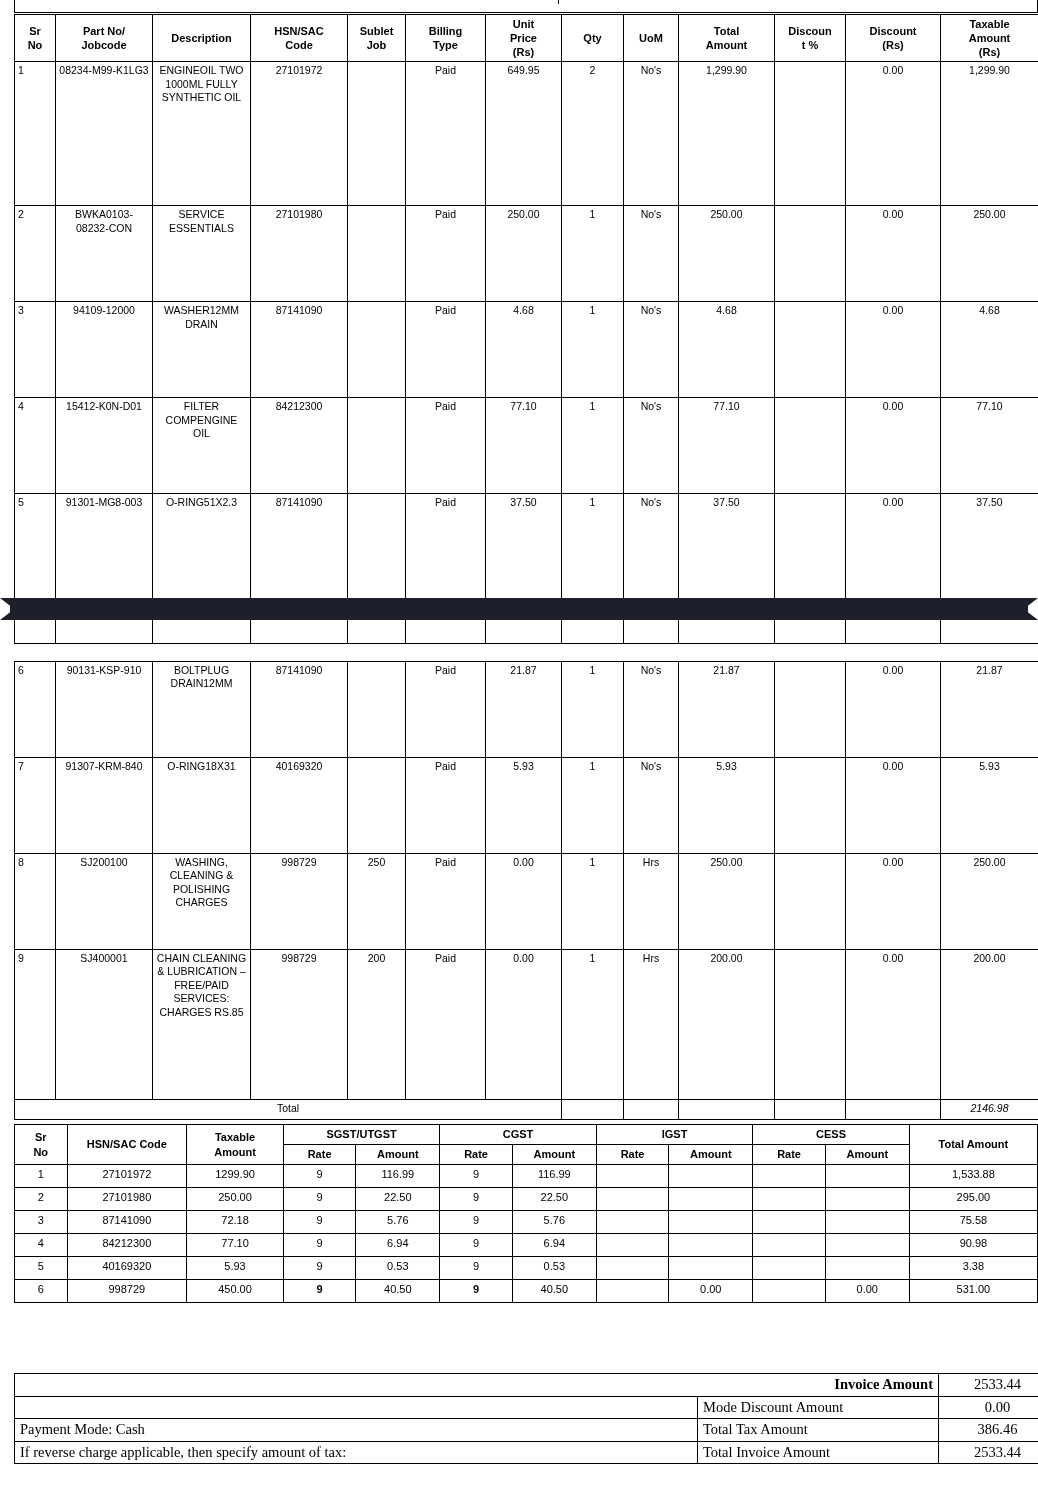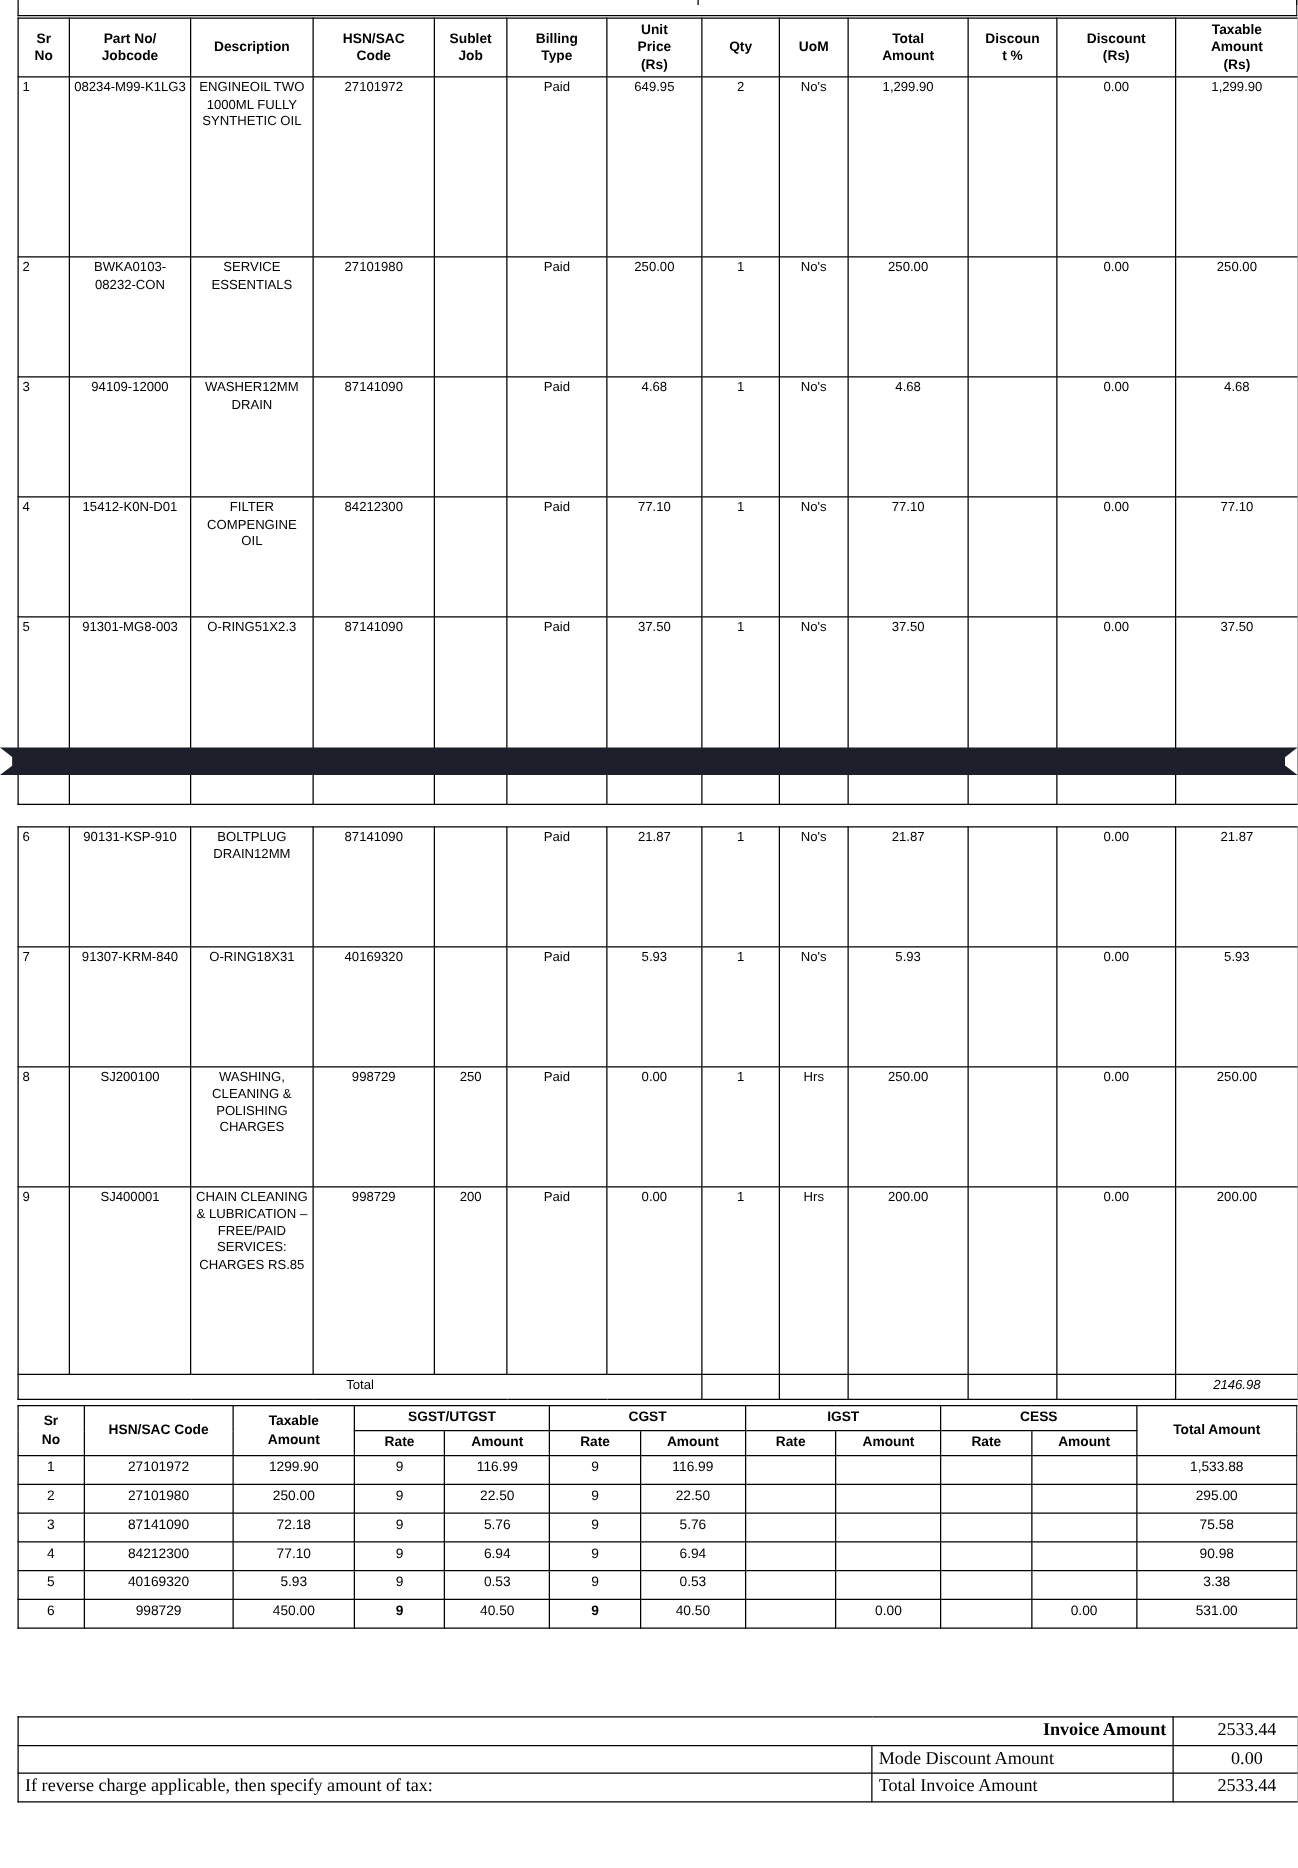--- a/index.html
+++ b/index.html
@@ -538,20 +538,25 @@
       <tr>
         <td class="f-title" colspan="2">Invoice Amount</td>
         <td class="f-val">2533.44</td>
       </tr>
       <tr>
         <td class="f-blank"></td>
         <td>Mode Discount Amount</td>
         <td class="f-val">0.00</td>
       </tr>
       <tr>
+        <td>Payment Mode: Cash</td>
+        <td>Total Tax Amount</td>
+        <td class="f-val">386.46</td>
+      </tr>
+      <tr>
         <td>If reverse charge applicable, then specify amount of tax:</td>
         <td>Total Invoice Amount</td>
         <td class="f-val">2533.44</td>
       </tr>
 
     </tbody>
   </table>
 </div>
 
 </body></html>

